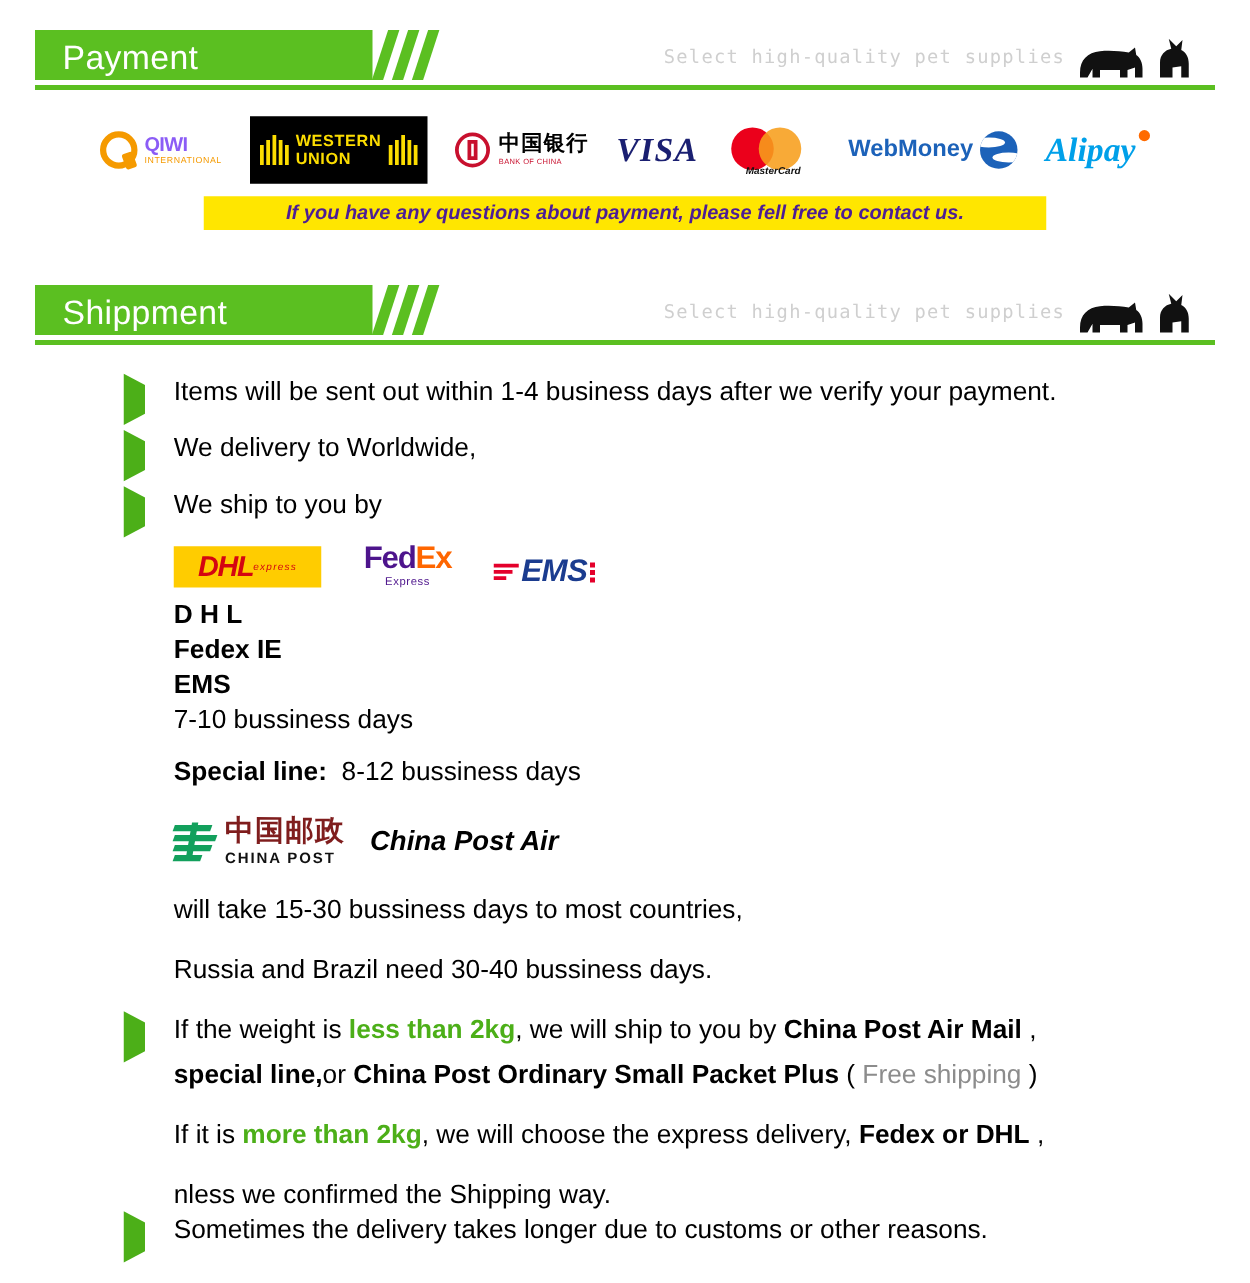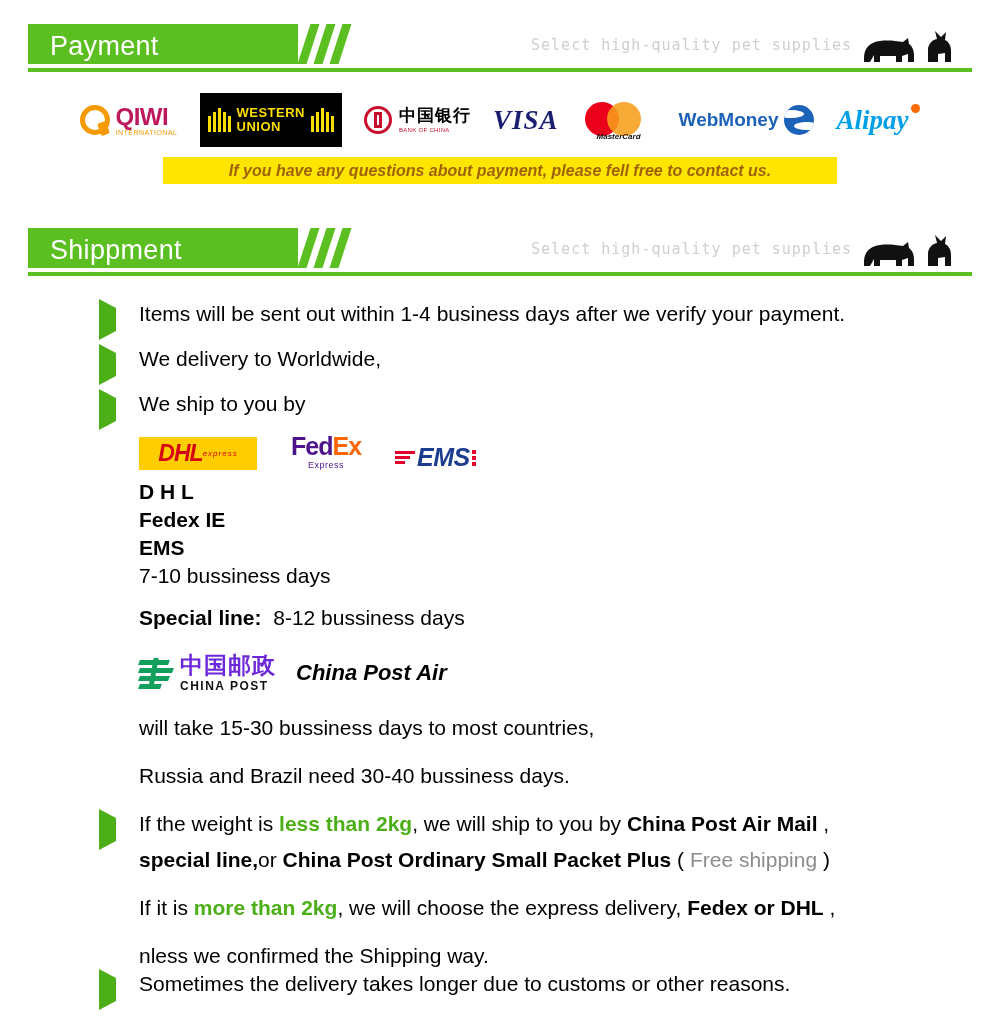--- a/index.html
+++ b/index.html
@@ -110,23 +110,23 @@
     content: "";
     position: absolute;
     width: 9px; height: 13px;
     background: #f59a00;
     right: -3px; bottom: -5px;
     transform: rotate(-20deg);
     border-radius: 2px;
   }
   .qiwi .q-text { line-height: 1; margin-left: 2px;}
   .qiwi .q-main {
-    font-size: 24px;
-    font-weight: bold;
-    color: #be185d;
+    font-size: 16px;
+    font-weight: bold;
+    color: #8b5cf6;
     letter-spacing: -.5px;
     display: block;
   }
   .qiwi .q-sub {
     font-size: 7px;
     color: #f59a00;
     letter-spacing: .5px;
     display: block;
   }
 
@@ -271,21 +271,21 @@
     height: 27px;
     background: #ffe600;
     display: flex;
     align-items: center;
     justify-content: center;
   }
   .contact-banner span {
     font-size: 16px;
     font-style: italic;
     font-weight: bold;
-    color: #a16207;
+    color: #4c1d95;
   }
 
   
   .ship-body {
     position: absolute;
     left: 0; right: 0;
     top: 300px;
     padding-left: 47px;
   }
   .line {
@@ -430,21 +430,21 @@
     position:absolute;
     left: 12px; top: 0;
     width: 5px; height: 30px;
     background: #12a05c;
     transform: skewX(-10deg);
   }
   .cpost-text { line-height: 1; }
   .cpost-cn {
     font-size: 23px;
     font-weight: bold;
-    color: #6d28d9;
+    color: #7f1d1d;
     font-family: "DejaVu Sans", sans-serif;
     letter-spacing: 1px;
     display: block;
   }
   .cpost-en {
     font-size: 12px;
     font-weight: bold;
     color: #111;
     letter-spacing: 1.5px;
     display: block;

